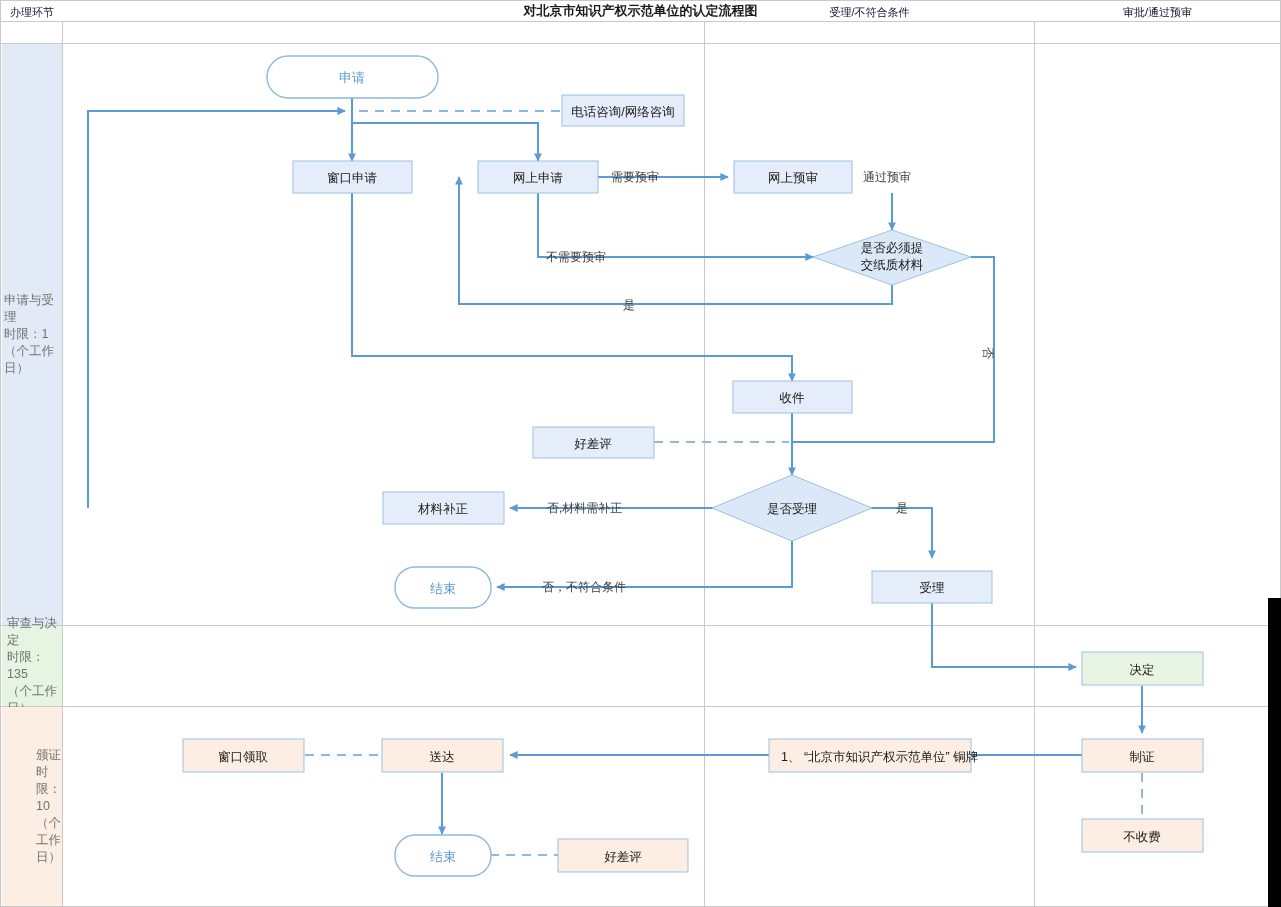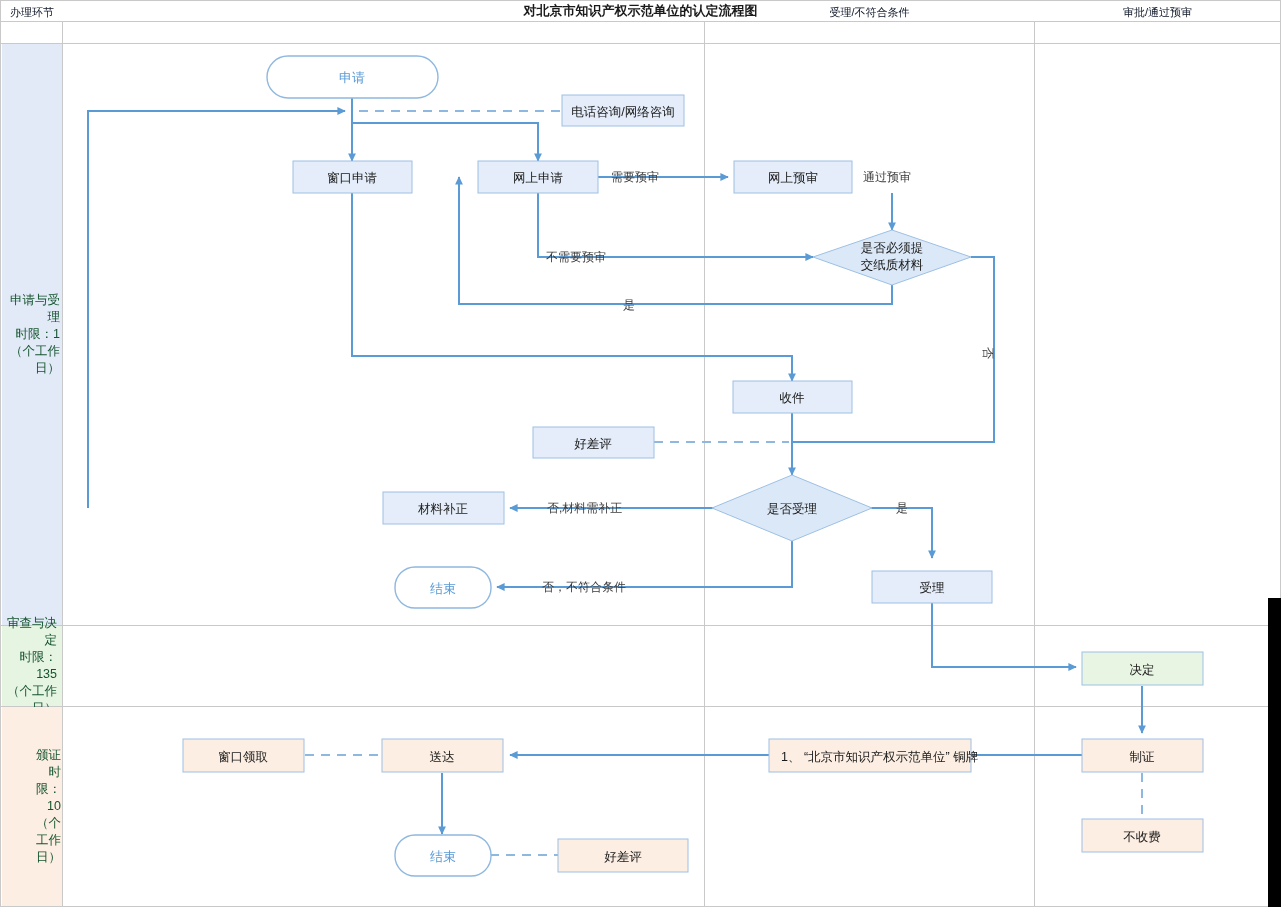--- a/index.html
+++ b/index.html
@@ -25,22 +25,22 @@
   }
   .hdr-cell{
     position:absolute;top:0;height:22px;display:flex;align-items:center;justify-content:center;
     font-size:11px;color:#0f172a;box-sizing:border-box;
   }
   .vline{position:absolute;width:1px;background:#c9c9c9;}
   .hline{position:absolute;height:1px;background:#c9c9c9;}
 
   .phase{
     position:absolute;left:1px;width:60px;
-    display:flex;align-items:center;justify-content:center;text-align:right;
-    font-size:12.5px;color:#14532d;line-height:17px;box-sizing:border-box;
+    display:flex;align-items:center;justify-content:center;text-align:left;
+    font-size:12.5px;color:#737373;line-height:17px;box-sizing:border-box;
     padding:0 2px;
   }
   .phase.blue{background:#e2eaf8;}
   .phase.green{background:#e6f4e2;}
   .phase.peach{background:#fceee2;}
 
   .blackbar{position:absolute;background:#000000;}
 
   svg#flow{position:absolute;left:0;top:0;width:1281px;height:907px;}
   svg#flow text{font-family:"Liberation Sans","DejaVu Sans",sans-serif;}

